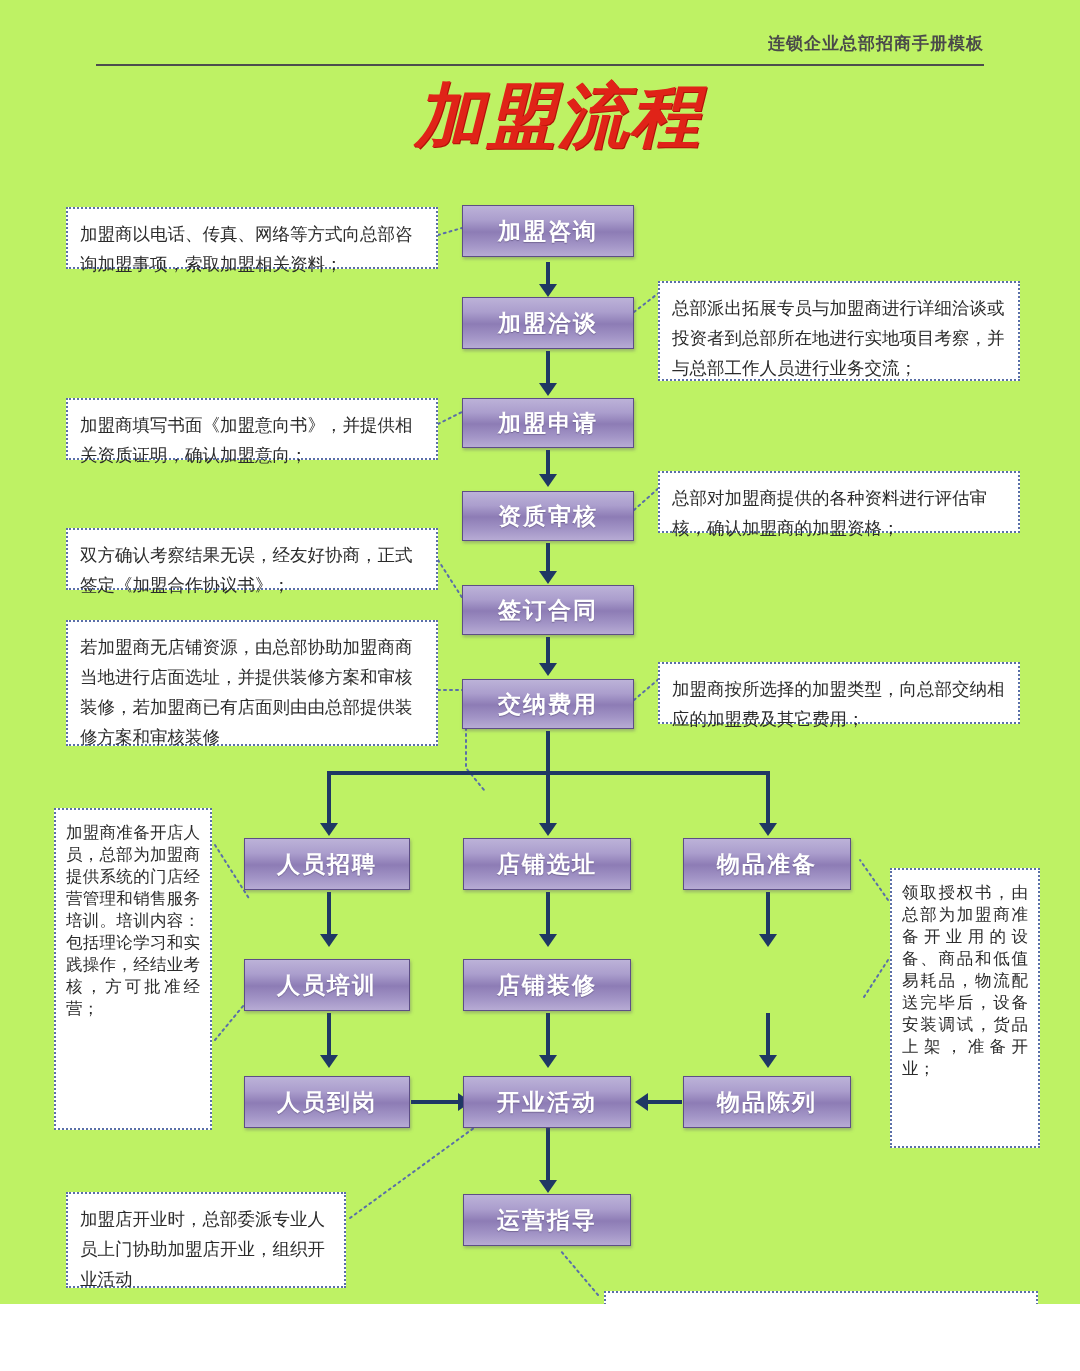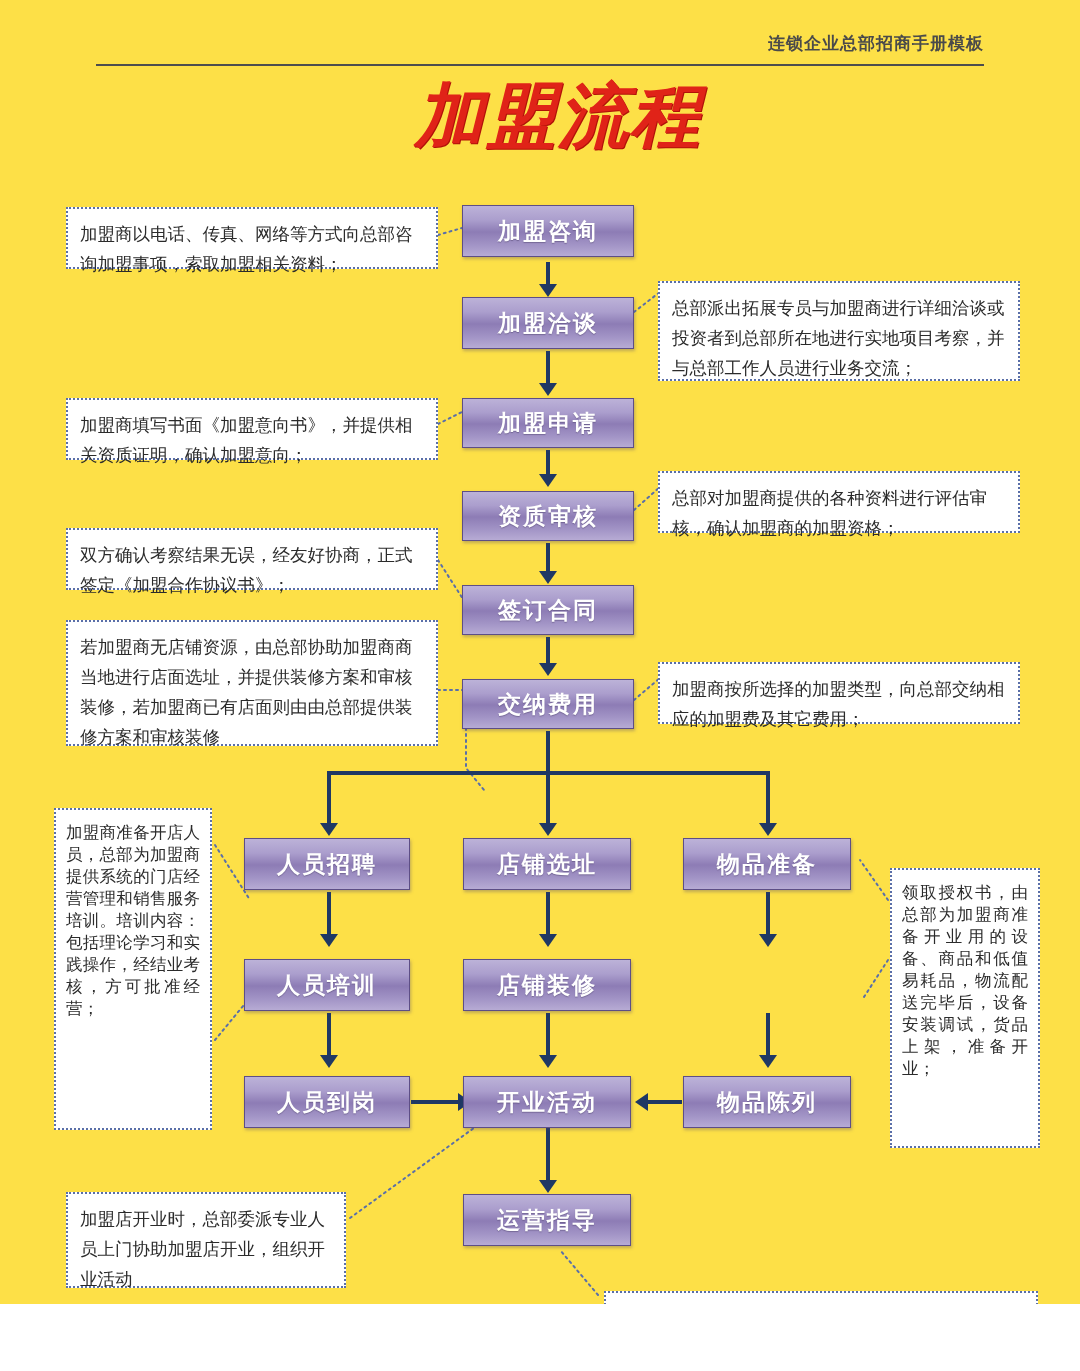--- a/index.html
+++ b/index.html
@@ -7,21 +7,21 @@
     padding: 0;
     background: #ffffff;
   }
   body {
     font-family: "Liberation Serif", "DejaVu Serif", serif;
   }
   #page {
     position: relative;
     width: 1080px;
     height: 1304px;
-    background: #fde047;
+    background: #bef264;
     overflow: hidden;
   }
 
   
   .header-title {
     position: absolute;
     top: 32px;
     right: 96px;
     font-size: 17px;
     font-weight: bold;

